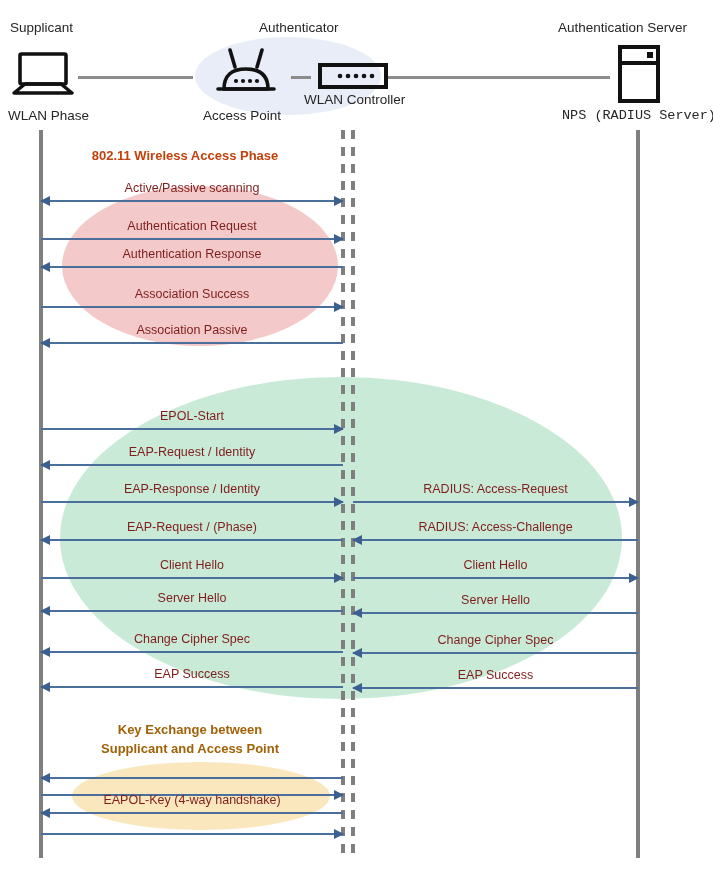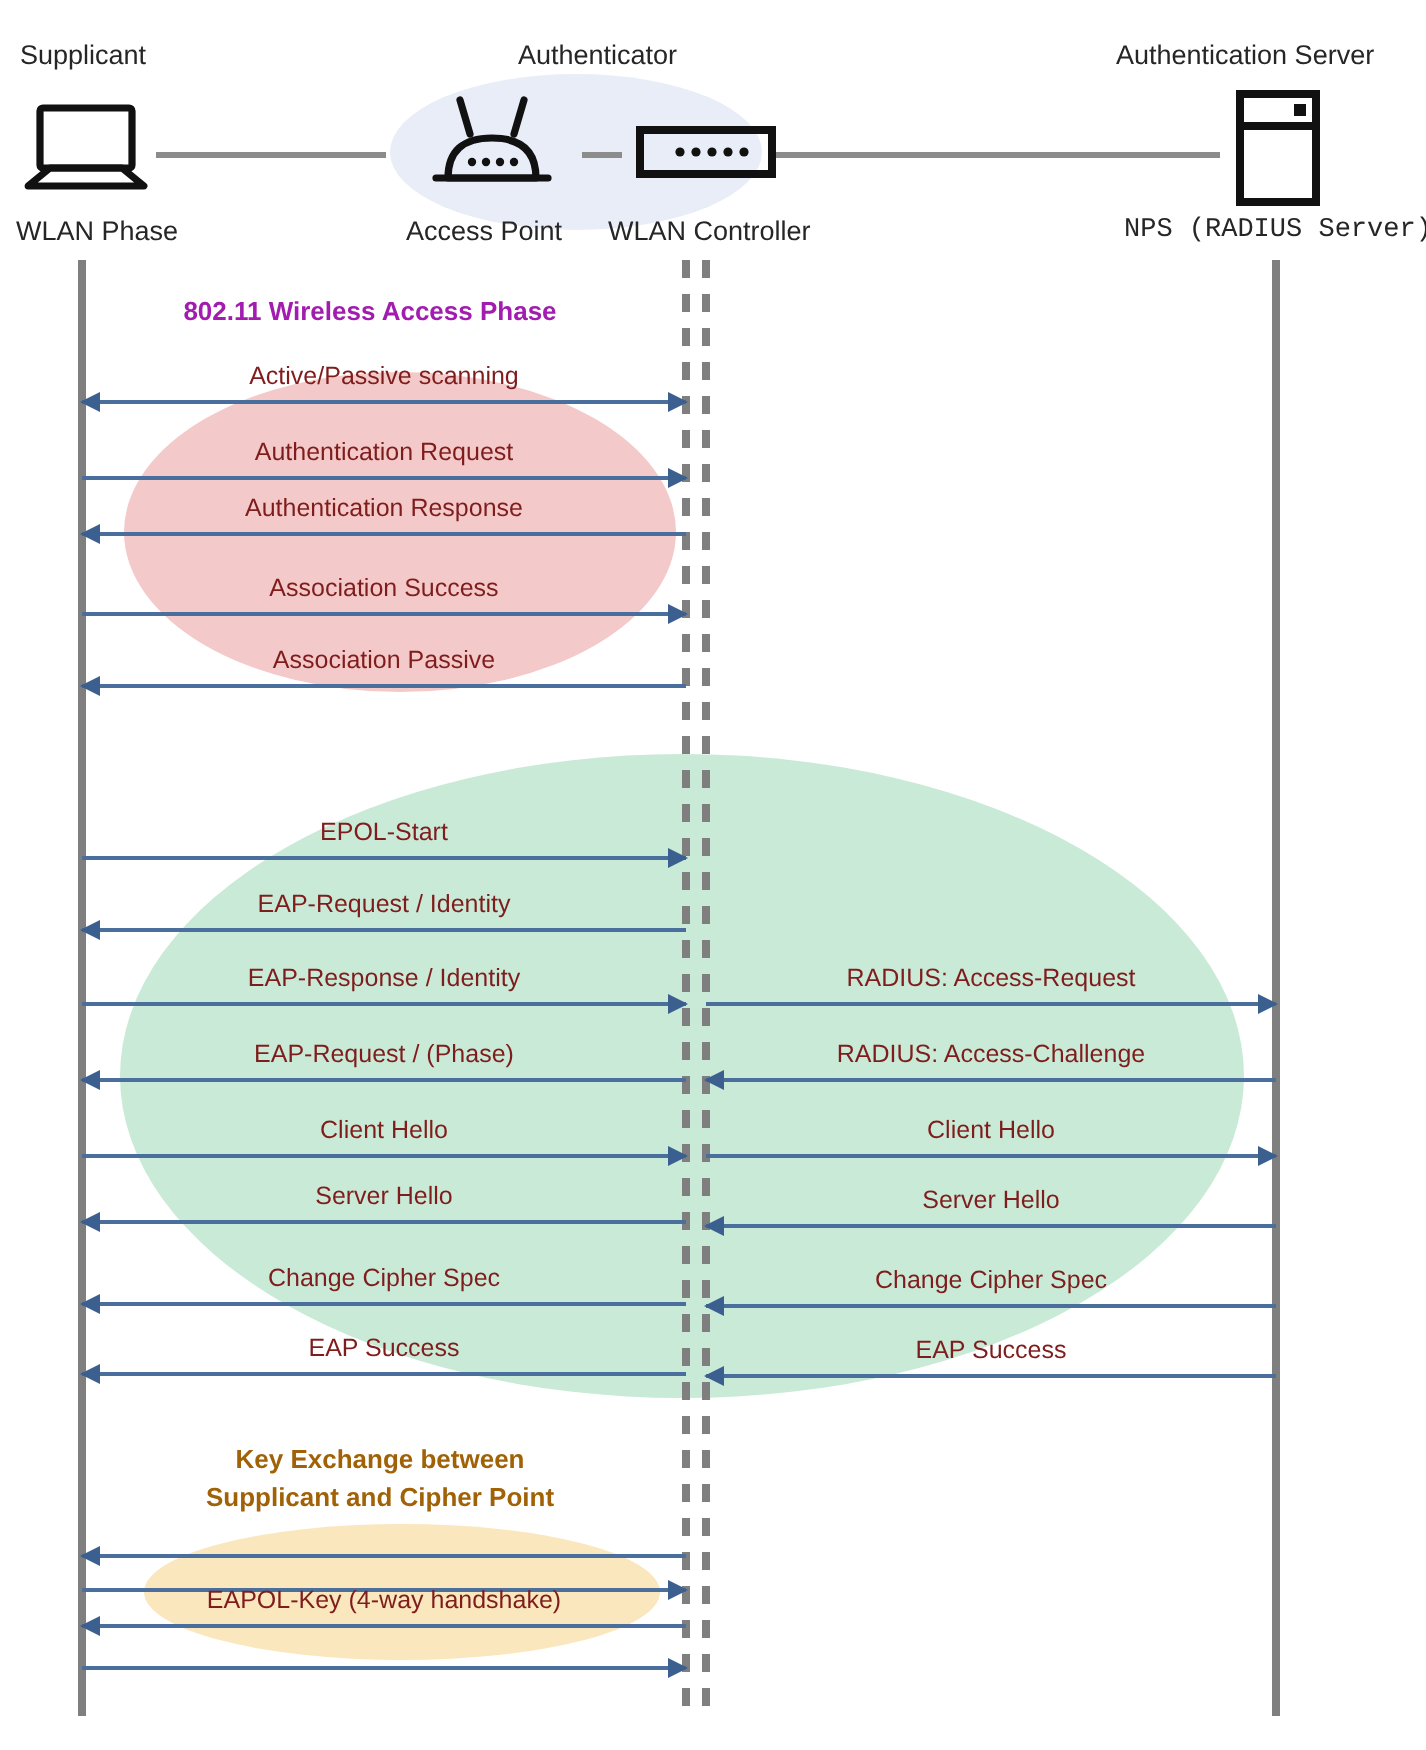--- a/index.html
+++ b/index.html
@@ -120,36 +120,36 @@
   <div class="icon" style="left:617px;top:45px;width:44px;height:58px;">
     <svg width="44" height="58" viewBox="0 0 44 58">
       <rect x="3" y="2" width="38" height="54" fill="none" stroke="#111" stroke-width="4"></rect>
       <line x1="3" y1="18" x2="41" y2="18" stroke="#111" stroke-width="4"></line>
       <rect x="30" y="7" width="6" height="6" fill="#111"></rect>
     </svg>
   </div>
 
   <div class="abs node-label" style="left:8px;top:108px;">WLAN Phase</div>
   <div class="abs node-label" style="left:203px;top:108px;">Access Point</div>
-  <div class="abs node-label" style="left:304px;top:108px;text-align:right;">WLAN Controller</div>
+  <div class="abs node-label" style="left:304px;top:92px;text-align:right;">WLAN Controller</div>
   <div class="abs node-label" style="left:562px;top:108px;font-family:Liberation Mono, monospace;">NPS (RADIUS Server)</div>
 
   <div class="blob blob-red" style="left:62px;top:186px;width:276px;height:160px;"></div>
   <div class="blob blob-green" style="left:60px;top:377px;width:562px;height:322px;"></div>
   <div class="blob blob-yellow" style="left:72px;top:762px;width:258px;height:68px;"></div>
 
   <div class="lifeline-solid" style="left:39px;top:130px;height:728px;"></div>
   <div class="lifeline-dash" style="left:341px;top:130px;height:728px;"></div>
   <div class="lifeline-dash" style="left:351px;top:130px;height:728px;"></div>
   <div class="lifeline-solid" style="left:636px;top:130px;height:728px;"></div>
 
-  <div class="phase-label" style="left:60px;top:147px;width:250px;color:#a21caf;">802.11 Wireless Access Phase</div>
+  <div class="phase-label" style="left:60px;top:147px;width:250px;color:#c2410c;">802.11 Wireless Access Phase</div>
   <div class="phase-label multiline" style="left:60px;top:721px;width:260px;color:#a16207;">
     <span>Key Exchange between</span><br>
-    <span>Supplicant and Cipher Point</span>
+    <span>Supplicant and Access Point</span>
   </div>
 
   <div class="msg" style="left:41px;top:200px;width:302px;">
     <div class="msg-line"></div>
     <div class="arrowhead left"></div>
     <div class="arrowhead right"></div>
     <div class="msg-label">Active/Passive scanning</div>
   </div>
 
   <div class="msg" style="left:41px;top:238px;width:302px;">

